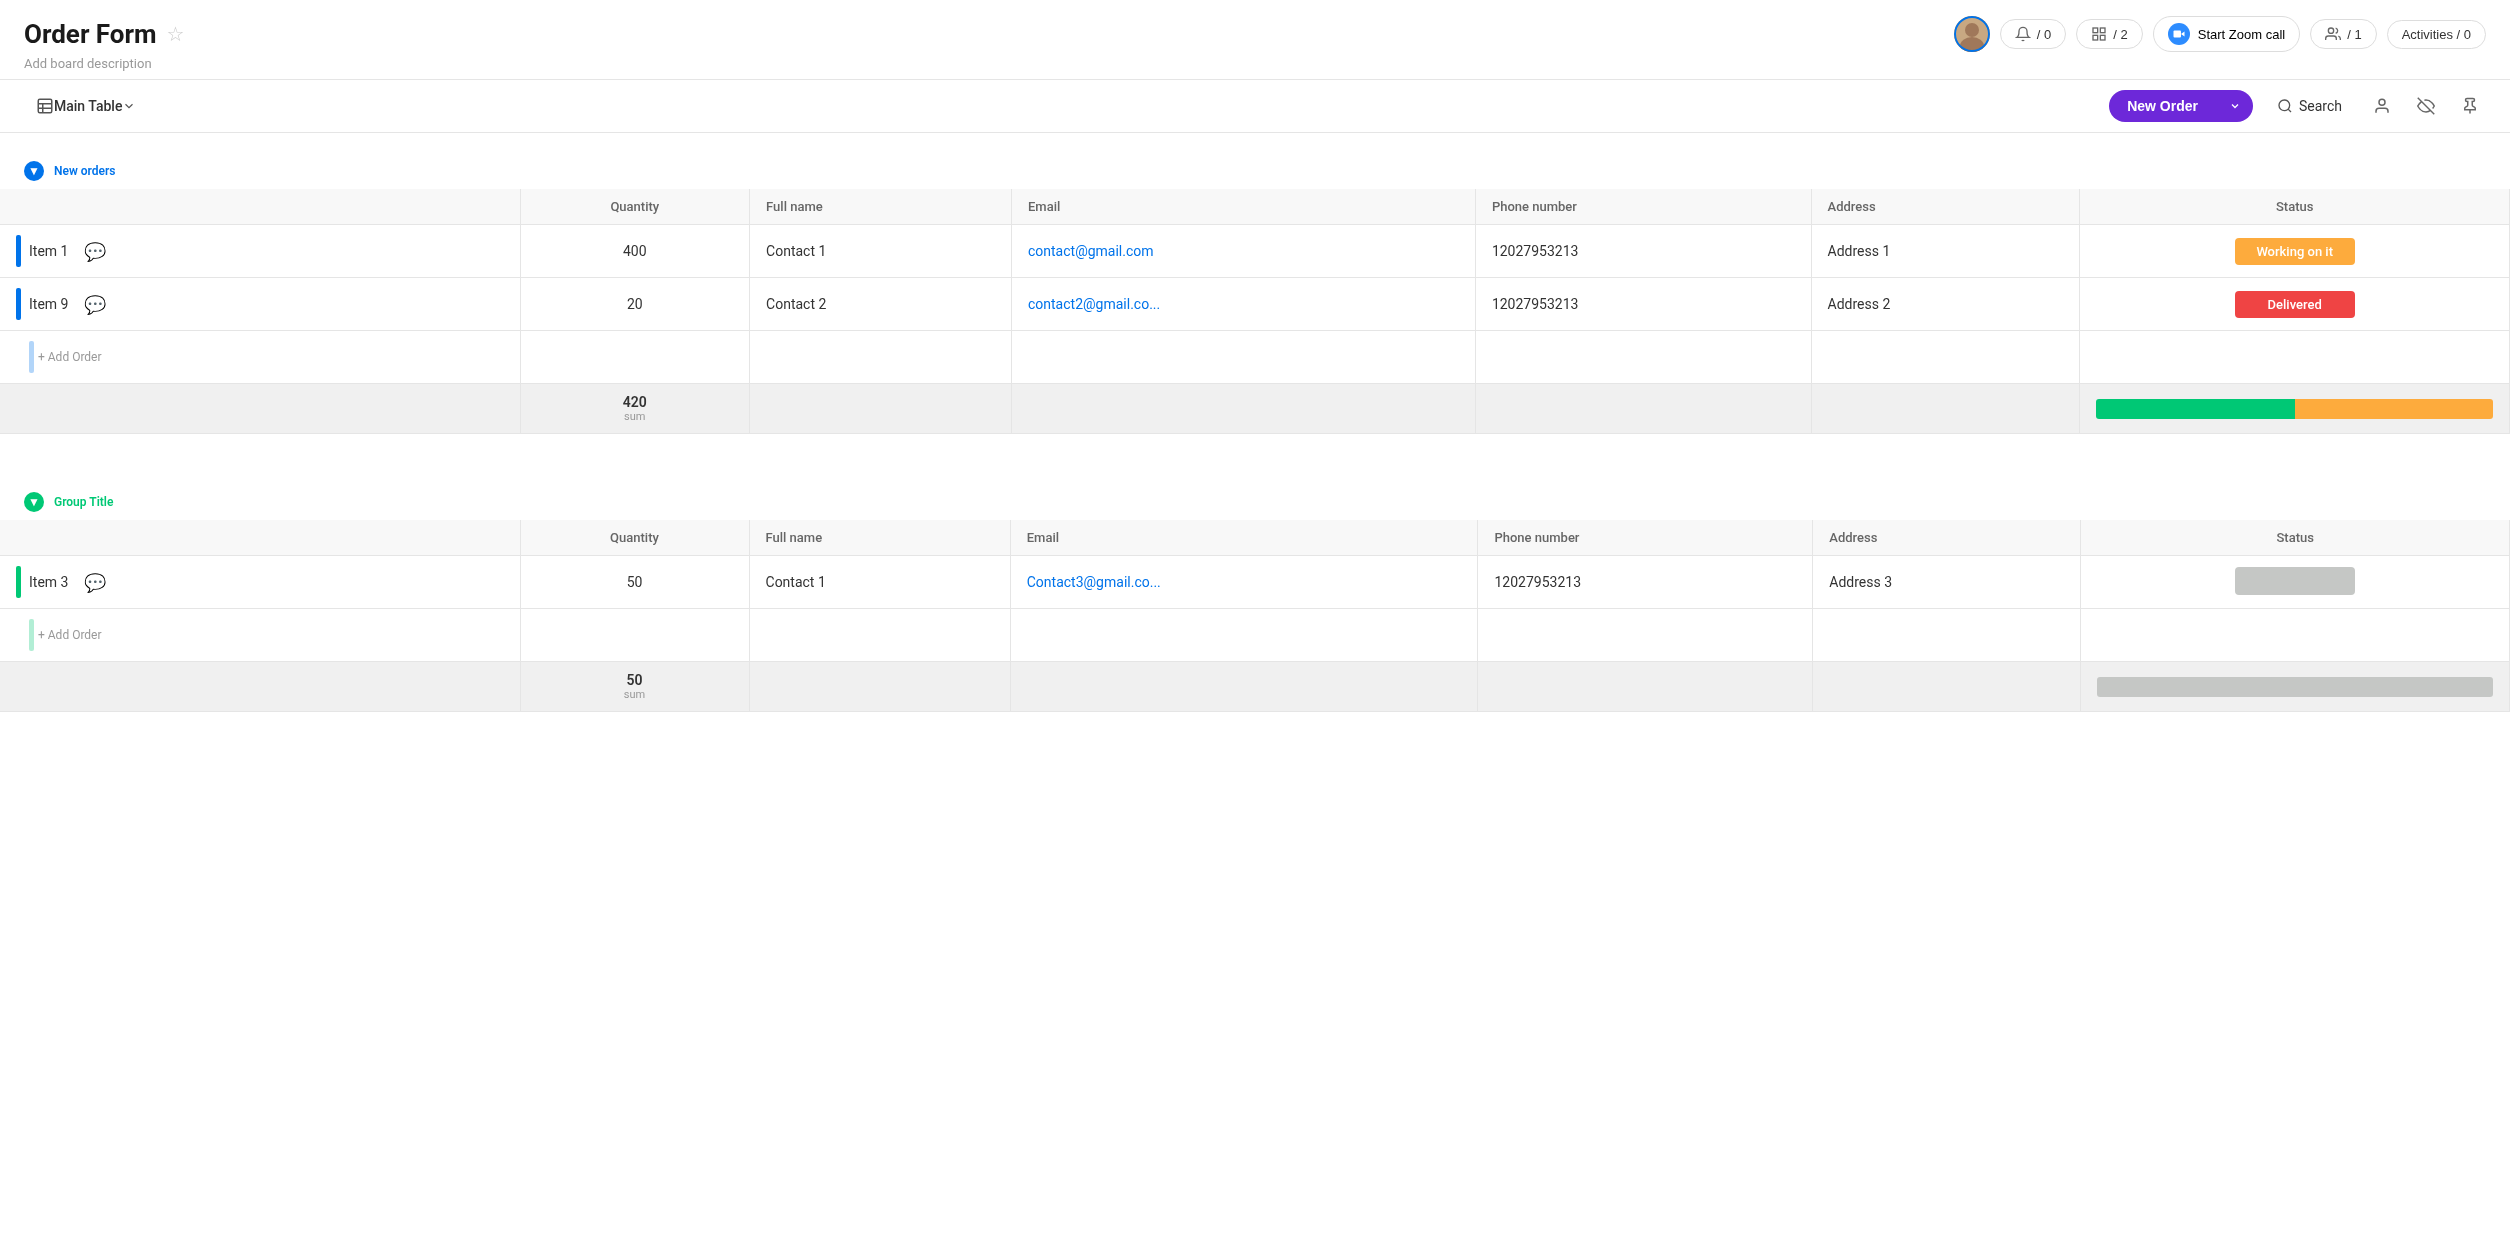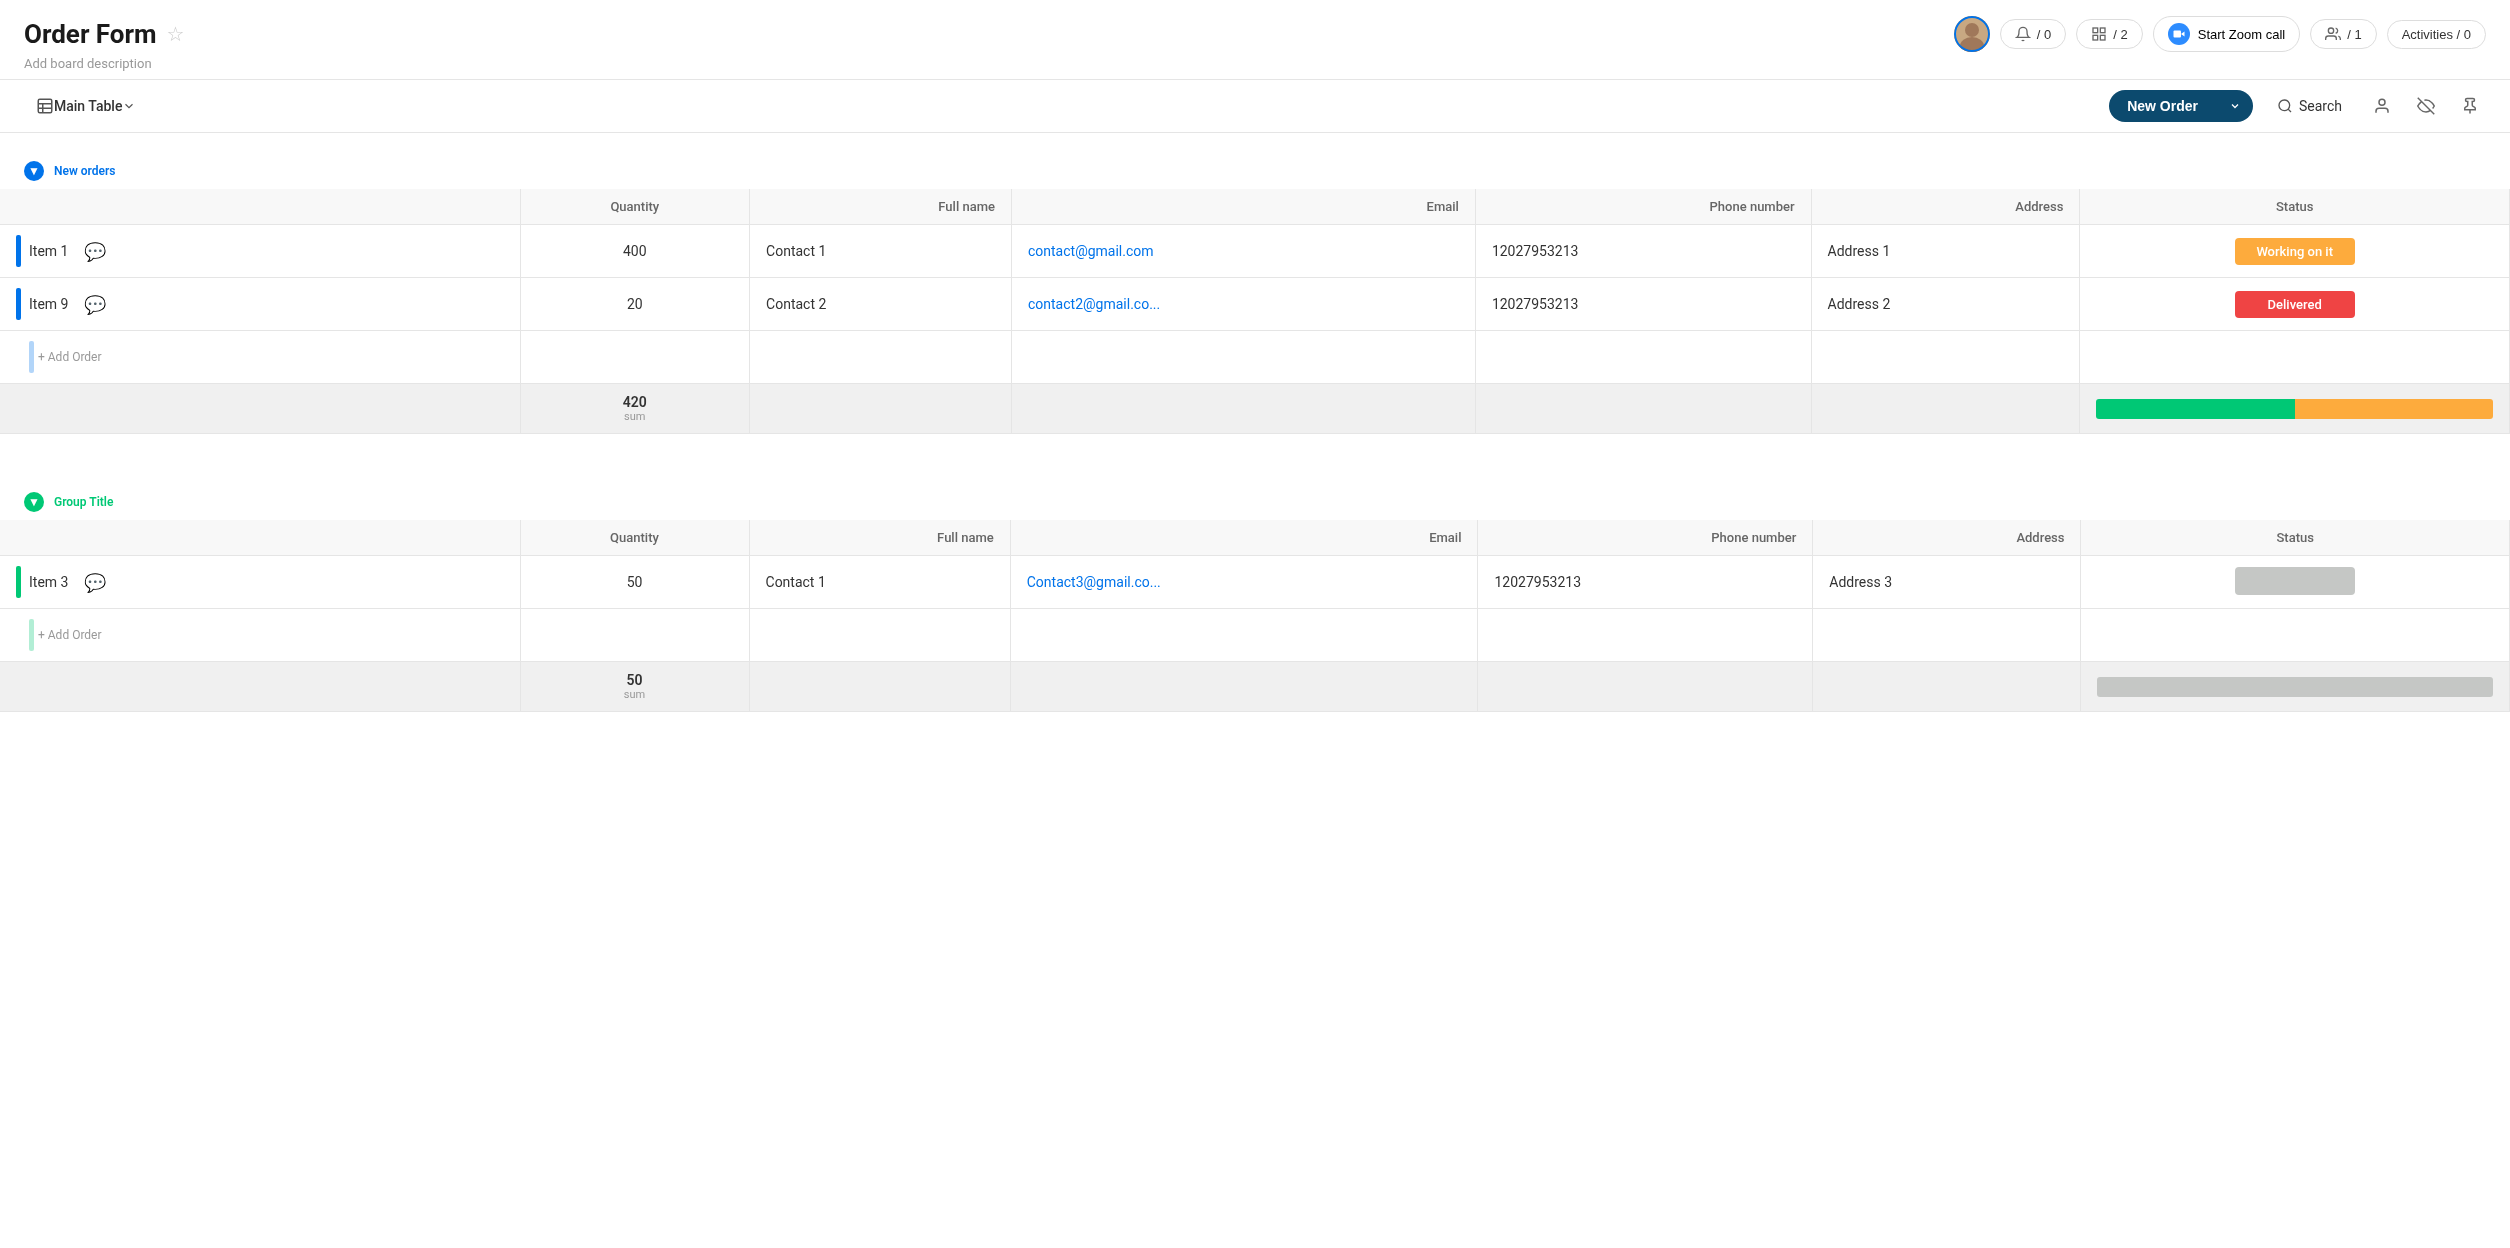--- a/index.html
+++ b/index.html
@@ -18,41 +18,41 @@
     .header-btn { display: flex; align-items: center; gap: 6px; padding: 6px 14px; border: 1.5px solid #ddd; border-radius: 20px; background: #fff; cursor: pointer; font-size: 13px; color: #333; white-space: nowrap; }
     .zoom-btn { background: #fff; border: 1.5px solid #ddd; border-radius: 20px; display: flex; align-items: center; gap: 8px; padding: 6px 14px; cursor: pointer; font-size: 13px; }
     .zoom-icon-circle { width: 22px; height: 22px; border-radius: 50%; background: #2d8cff; display: flex; align-items: center; justify-content: center; color: white; font-size: 10px; }
 
     
     .toolbar { display: flex; align-items: center; justify-content: space-between; padding: 10px 24px; border-bottom: 1px solid #e5e5e5; }
     .toolbar-left { display: flex; align-items: center; gap: 8px; }
     .main-table-btn { display: flex; align-items: center; gap: 0; padding: 6px 12px; border-radius: 6px; cursor: pointer; font-size: 14px; font-weight: 500; color: #333; }
     .toolbar-right { display: flex; align-items: center; gap: 12px; }
 
-    .new-order-btn { display: flex; align-items: center; background: #0c4a6e; color: white; border: none; border-radius: 20px; cursor: pointer; font-size: 14px; font-weight: 600; overflow: hidden; }
+    .new-order-btn { display: flex; align-items: center; background: #6d28d9; color: white; border: none; border-radius: 20px; cursor: pointer; font-size: 14px; font-weight: 600; overflow: hidden; }
     .new-order-main { padding: 8px 18px; }
     .new-order-divider { width: 1px; height: 100%; background: rgba(255,255,255,0.4); }
     .new-order-arrow { padding: 8px 12px; display: flex; align-items: center; }
 
     .search-btn { display: flex; align-items: center; gap: 6px; padding: 6px 12px; border-radius: 6px; cursor: pointer; font-size: 14px; color: #333; }
 
     .icon-btn { width: 32px; height: 32px; border-radius: 6px; display: flex; align-items: center; justify-content: center; cursor: pointer; color: #666; }
 
     
     .table-section { padding: 20px 0 0 0; }
     .group-header { display: flex; align-items: center; gap: 10px; padding: 8px 24px; }
     .group-toggle { width: 20px; height: 20px; border-radius: 50%; display: flex; align-items: center; justify-content: center; color: white; font-size: 12px; cursor: pointer; }
     .group-toggle.blue { background: #0073ea; }
     .group-toggle.green { background: #00c875; }
     .group-title { font-size: 12px; font-weight: 600; cursor: pointer; }
     .group-title.blue { color: #0073ea; }
     .group-title.green { color: #00c875; }
 
     .data-table { width: 100%; border-collapse: collapse; }
-    .data-table th { background: #f8f8f8; padding: 10px 16px; text-align: right; font-weight: 500; color: #666; font-size: 13px; border-bottom: 1px solid #e5e5e5; border-right: 1px solid #e5e5e5; white-space: nowrap; }
+    .data-table th { background: #f8f8f8; padding: 10px 16px; text-align: left; font-weight: 500; color: #666; font-size: 13px; border-bottom: 1px solid #e5e5e5; border-right: 1px solid #e5e5e5; white-space: nowrap; }
     .data-table th:first-child { width: 520px; }
     .data-table th.center { text-align: center; }
     .data-table td { padding: 10px 16px; border-bottom: 1px solid #e5e5e5; border-right: 1px solid #e5e5e5; font-size: 14px; color: #333; }
     .data-table td.center { text-align: center; }
 
     .item-cell { display: flex; align-items: center; gap: 8px; }
     .group-bar { width: 5px; height: 32px; border-radius: 2px; flex-shrink: 0; }
     .group-bar.blue { background: #0073ea; }
     .group-bar.green { background: #00c875; }
     .comment-icon { color: #c5c7c5; font-size: 18px; cursor: pointer; margin-left: 8px; }

